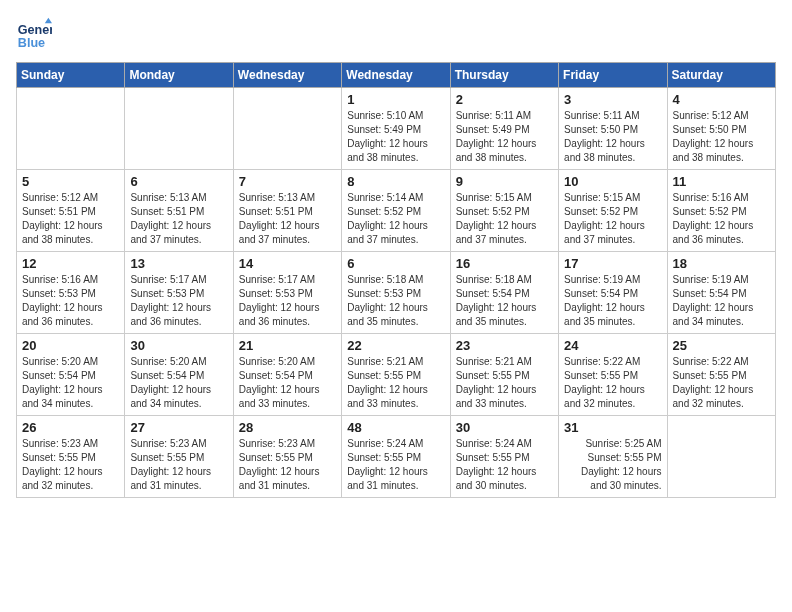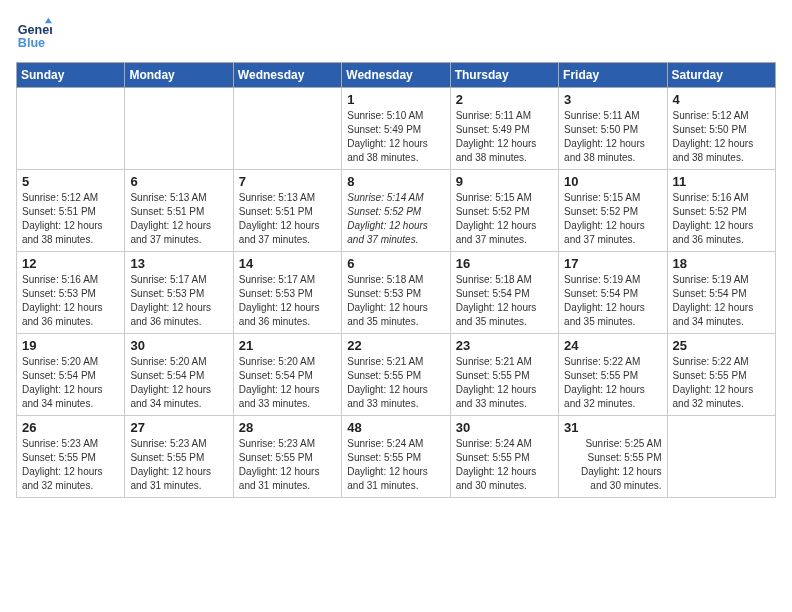--- a/index.html
+++ b/index.html
@@ -155,21 +155,21 @@
         </td>
         <td>
           <div class="day-number">7</div>
           <div class="day-info" style="white-space: pre-line;">Sunrise: 5:13 AM
 Sunset: 5:51 PM
 Daylight: 12 hours
 and 37 minutes.</div>
         </td>
         <td>
           <div class="day-number">8</div>
-          <div class="day-info" style="white-space: pre-line; font-style: italic;">Sunrise: 5:14 AM
+          <div class="day-info" style="white-space: pre-line;">Sunrise: 5:14 AM
 Sunset: 5:52 PM
 Daylight: 12 hours
 and 37 minutes.</div>
         </td>
         <td>
           <div class="day-number">9</div>
           <div class="day-info" style="white-space: pre-line;">Sunrise: 5:15 AM
 Sunset: 5:52 PM
 Daylight: 12 hours
 and 37 minutes.</div>
@@ -235,21 +235,21 @@
         <td>
           <div class="day-number">18</div>
           <div class="day-info" style="white-space: pre-line;">Sunrise: 5:19 AM
 Sunset: 5:54 PM
 Daylight: 12 hours
 and 34 minutes.</div>
         </td>
       </tr>
       <tr>
         <td>
-          <div class="day-number">19</div>
+          <div class="day-number">20</div>
           <div class="day-info" style="white-space: pre-line;">Sunrise: 5:20 AM
 Sunset: 5:54 PM
 Daylight: 12 hours
 and 34 minutes.</div>
         </td>
         <td>
           <div class="day-number">30</div>
           <div class="day-info" style="white-space: pre-line;">Sunrise: 5:20 AM
 Sunset: 5:54 PM
 Daylight: 12 hours

